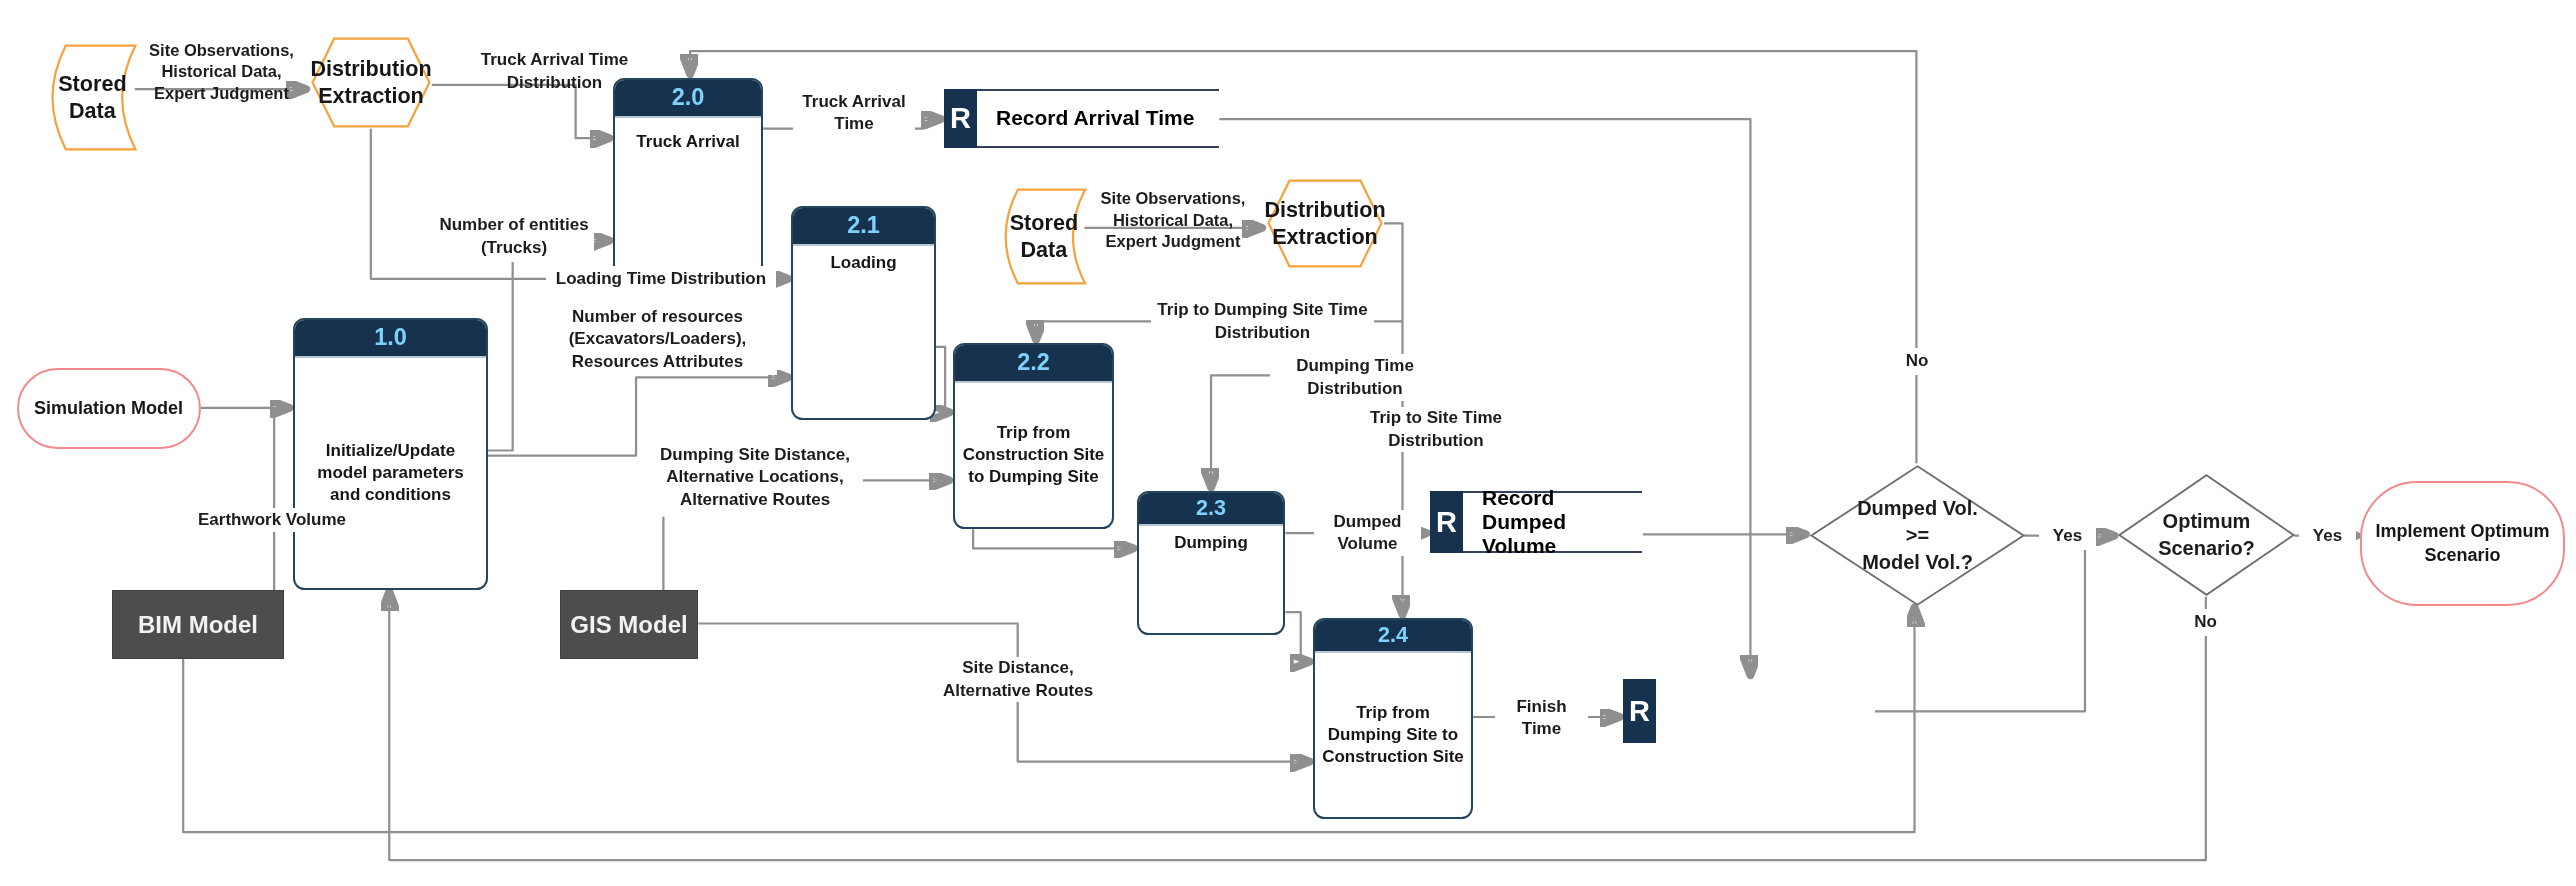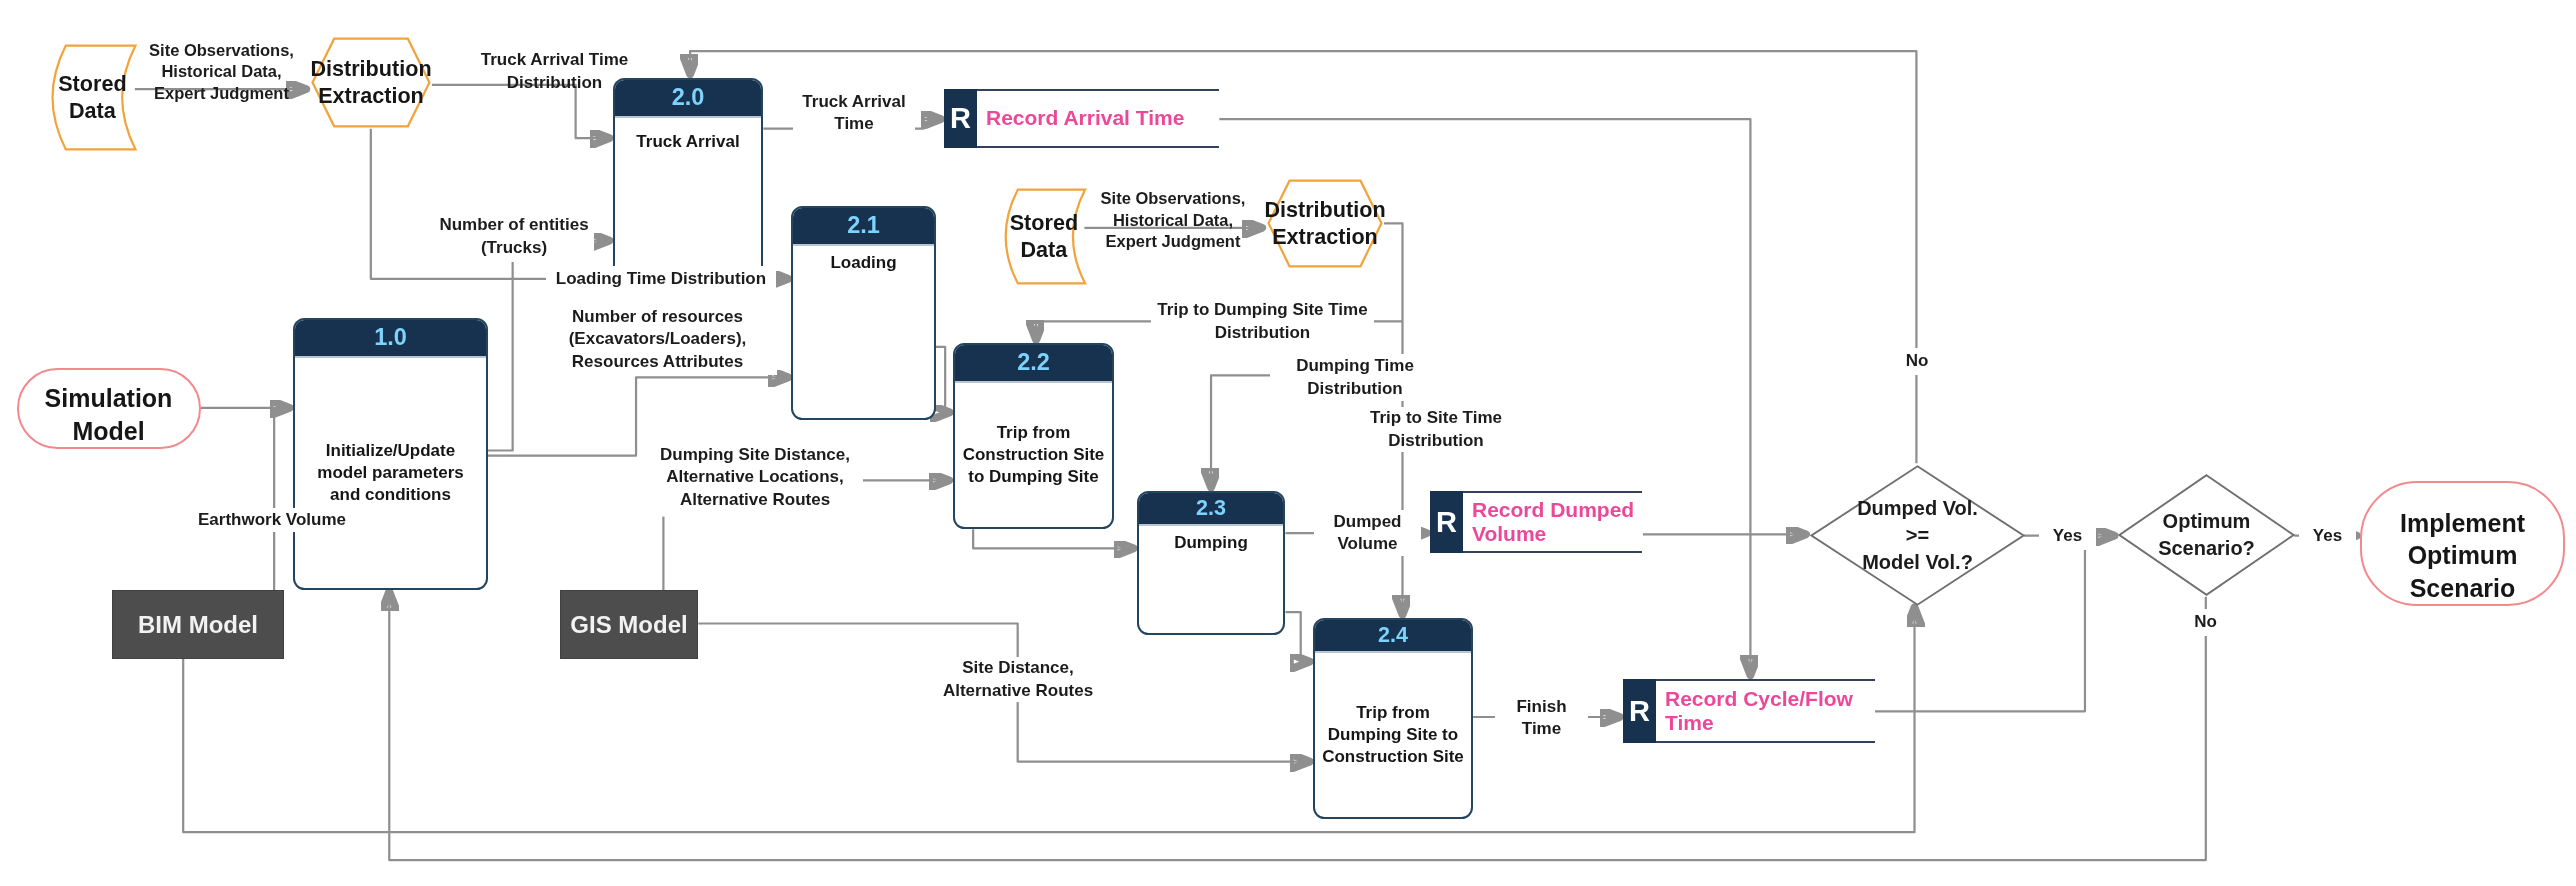--- a/index.html
+++ b/index.html
@@ -14,32 +14,32 @@
   .phead{background:#16324f;color:#7dd3fc;font-weight:bold;font-size:23.5px;text-align:center;
          padding:3.8px 0 5.1px 0;border-bottom:2.5px solid #b9c6d2;flex:0 0 auto;}
   .pbody{flex:1;display:flex;align-items:center;justify-content:center;text-align:center;
          font-weight:bold;font-size:17px;color:#161616;line-height:1.3;padding:2.5px 5.1px;}
 
   
   .rec{position:absolute;display:flex;box-sizing:border-box;}
   .rec-r{width:33px;background:#16324f;color:#ffffff;font-weight:bold;font-size:29px;
          display:flex;align-items:center;justify-content:center;flex:0 0 auto;}
   .rec-text{flex:1;background:#ffffff;border-top:2.5px solid #33415c;border-bottom:2.5px solid #33415c;
-            display:flex;align-items:center;font-weight:bold;font-size:21px;color:#ec4899;
-            padding-left:9px;line-height:1.15;box-sizing:border-box;}
+            display:flex;align-items:center;font-weight:bold;font-size:21px;color:#000000;
+            padding-left:19px;line-height:1.15;box-sizing:border-box;}
 
   
   .model{position:absolute;background:#4d4d4d;border:1.3px solid #404040;color:#f2f2f2;
          display:flex;align-items:center;justify-content:center;font-weight:bold;font-size:24px;
          box-sizing:border-box;}
 
   
   .stadium{position:absolute;background:#ffffff;border:2.2px solid #f2898d;border-radius:45px;
-           display:flex;align-items:flex-end;justify-content:center;text-align:center;
-           font-weight:bold;font-size:25px;color:#161616;line-height:1.3;box-sizing:border-box;
+           display:flex;align-items:center;justify-content:center;text-align:center;
+           font-weight:bold;font-size:18px;color:#161616;line-height:1.3;box-sizing:border-box;
            padding:0 11.4px;}
 
   
   .shape{position:absolute;}
   .shape svg{position:absolute;left:0;top:0;}
   .shape .slabel{position:absolute;left:0;top:0;right:0;bottom:0;display:flex;align-items:center;
                  justify-content:center;text-align:center;font-weight:bold;font-size:21.6px;
                  color:#161616;line-height:1.25;}
 
   
@@ -154,21 +154,20 @@
     <div class="rec-text">Record Arrival Time</div>
   </div>
 
   <div class="rec" style="left:1430px;top:491px;width:212px;height:62px">
     <div class="rec-r">R</div>
     <div class="rec-text">Record Dumped Volume</div>
   </div>
 
   <div class="rec" style="left:1623px;top:679px;width:252px;height:64px">
     <div class="rec-r">R</div>
-    <div class="rec-text">Record Cycle/Flow Time</div>
   </div>
 
   <div class="stadium" style="left:16.5px;top:368px;width:184px;height:81px">
     <span>Simulation Model</span>
   </div>
 
   <div class="stadium" style="left:2360px;top:481px;width:205px;height:125px;border-radius:57px">
     <span>Implement Optimum Scenario</span>
   </div>
 

